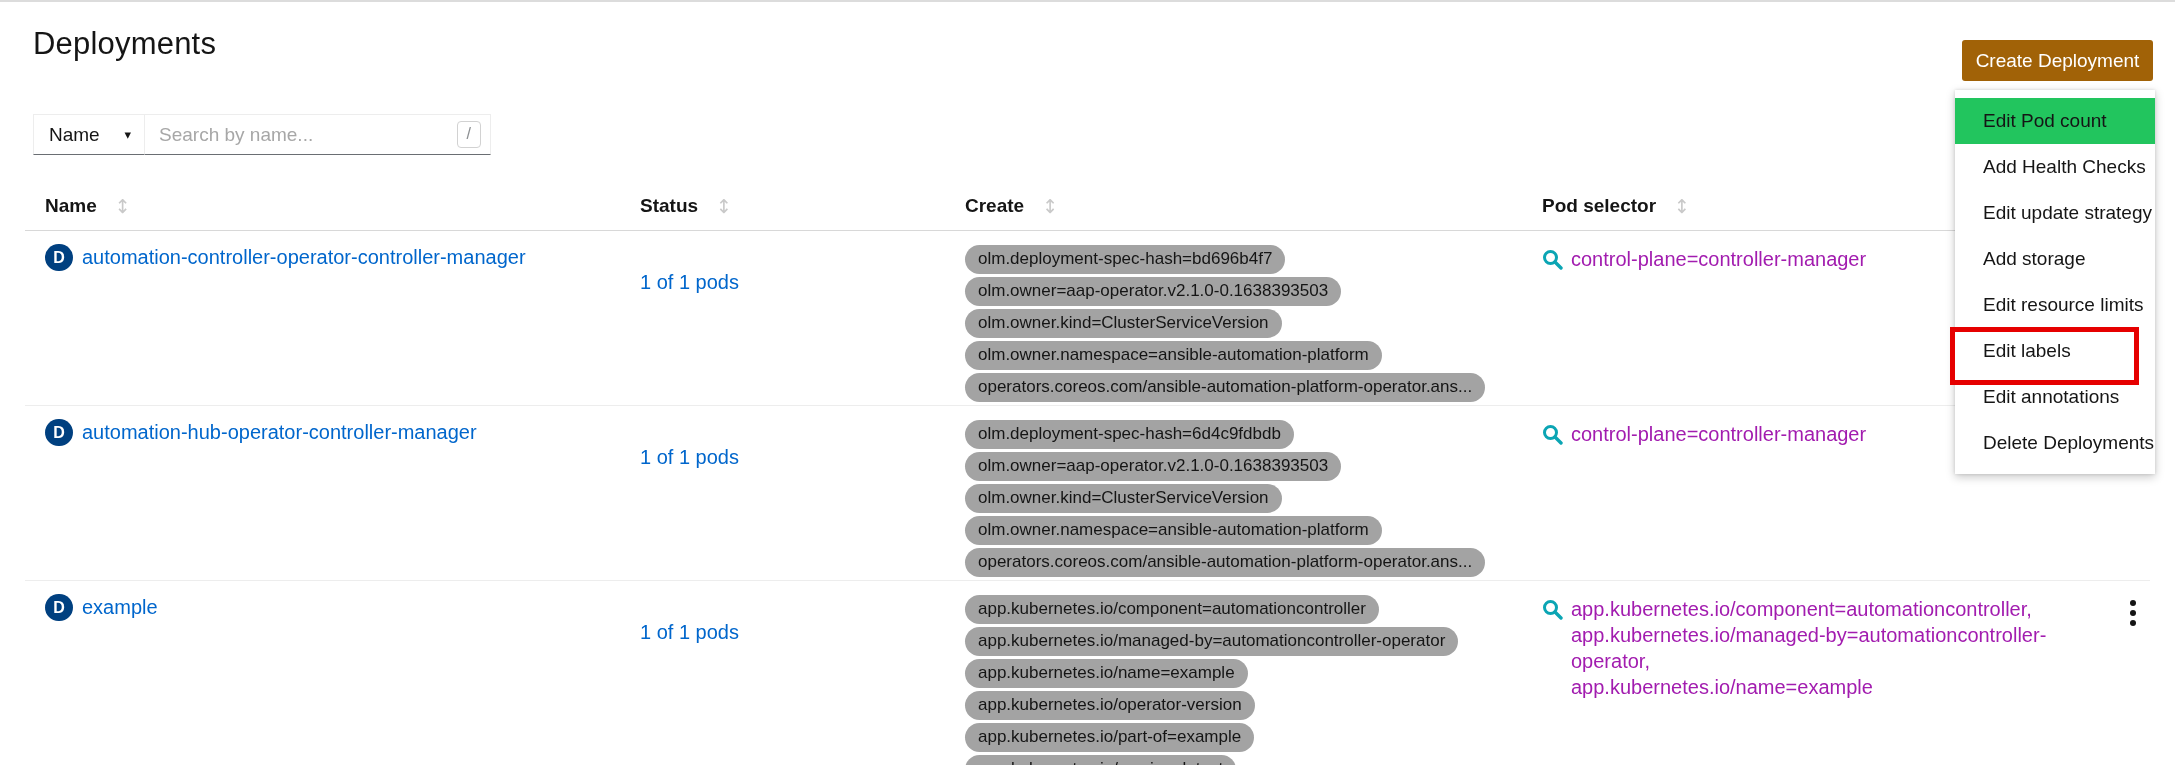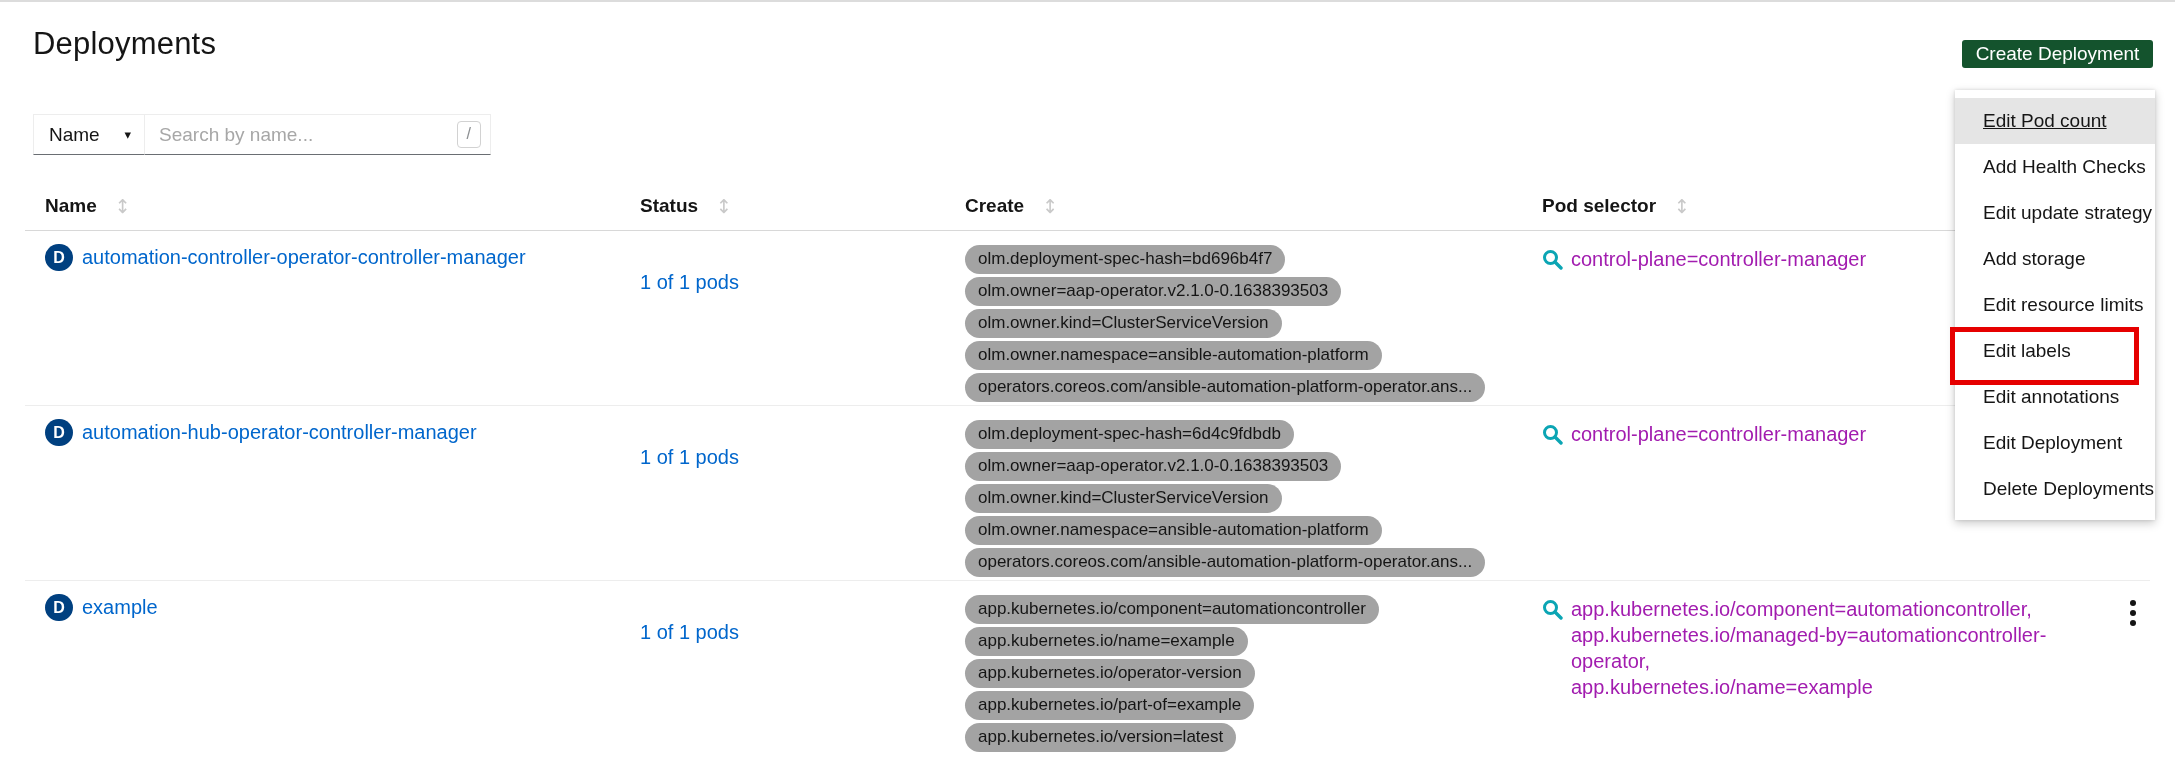--- a/index.html
+++ b/index.html
@@ -13,22 +13,22 @@
     overflow: hidden;
   }
 
   
   .page-title {
     position: absolute; left: 33px; top: 24px;
     font-size: 31px; font-weight: 400; letter-spacing: .2px;
   }
   .create-btn {
     position: absolute; left: 1962px; top: 38px;
-    width: 191px; height: 28px;
-    background: #14532d; color: #fff;
+    width: 191px; height: 41px;
+    background: #a16207; color: #fff;
     font-size: 19px; font-family: inherit;
     border: none; border-radius: 3px; cursor: pointer;
   }
 
   
   .toolbar { position: absolute; left: 33px; top: 112px; display: flex; height: 41px; }
   .filter-dd {
     width: 112px; background: #fff;
     border: 1px solid #ededed; border-bottom: 1px solid #6a6e73;
     display: flex; align-items: center; justify-content: space-between;
@@ -94,21 +94,21 @@
   
   .menu-panel {
     position: absolute; left: 1955px; top: 88px; width: 200px;
     background: #fff; padding: 8px 0; z-index: 10;
     box-shadow: 0 3px 9px rgba(3,3,3,.22), 0 0 3px rgba(3,3,3,.12);
   }
   .menu-item {
     font-size: 19px; padding: 12px 10px 12px 28px; line-height: 22px;
     cursor: pointer; white-space: nowrap;
   }
-  .menu-item.hovered { background: #e5e5e5; text-decoration: underline; }
+  .menu-item.hovered { background: #22c55e; }
 
   
   .annotation {
     position: absolute; left: 1950px; top: 325px; width: 189px; height: 58px;
     border: 5px solid #e60000; z-index: 20; pointer-events: none;
   }
 </style>
 </head>
 <body>
 
@@ -213,20 +213,21 @@
   <div class="row grid-cols h194">
     <div class="cell-name">
       <span class="badge">D</span>
       <a class="link">example</a>
     </div>
     <div class="cell-status">
       <a class="link">1 of 1 pods</a>
     </div>
     <div class="cell-labels">
       <span class="chip">app.kubernetes.io/component=automationcontroller</span>
+      <span class="chip">app.kubernetes.io/managed-by=automationcontroller-operator</span>
       <span class="chip">app.kubernetes.io/name=example</span>
       <span class="chip">app.kubernetes.io/operator-version</span>
       <span class="chip">app.kubernetes.io/part-of=example</span>
       <span class="chip">app.kubernetes.io/version=latest</span>
     </div>
     <div class="cell-selector">
       <svg class="mag-icon" width="21" height="21" viewBox="0 0 21 21">
         <circle cx="8.5" cy="8.5" r="6" fill="none" stroke="#0ba5b4" stroke-width="3"></circle>
         <line x1="13" y1="13" x2="19" y2="19" stroke="#0ba5b4" stroke-width="3.4" stroke-linecap="round"></line>
       </svg>
@@ -245,17 +246,16 @@
 </div>
 
 <div class="menu-panel">
   <div class="menu-item hovered">Edit Pod count</div>
   <div class="menu-item">Add Health Checks</div>
   <div class="menu-item">Edit update strategy</div>
   <div class="menu-item">Add storage</div>
   <div class="menu-item">Edit resource limits</div>
   <div class="menu-item">Edit labels</div>
   <div class="menu-item">Edit annotations</div>
-  <div class="menu-item">Edit Deployment</div>
   <div class="menu-item">Delete Deployments</div>
 </div>
 
 <div class="annotation"></div>
 
 </body></html>

